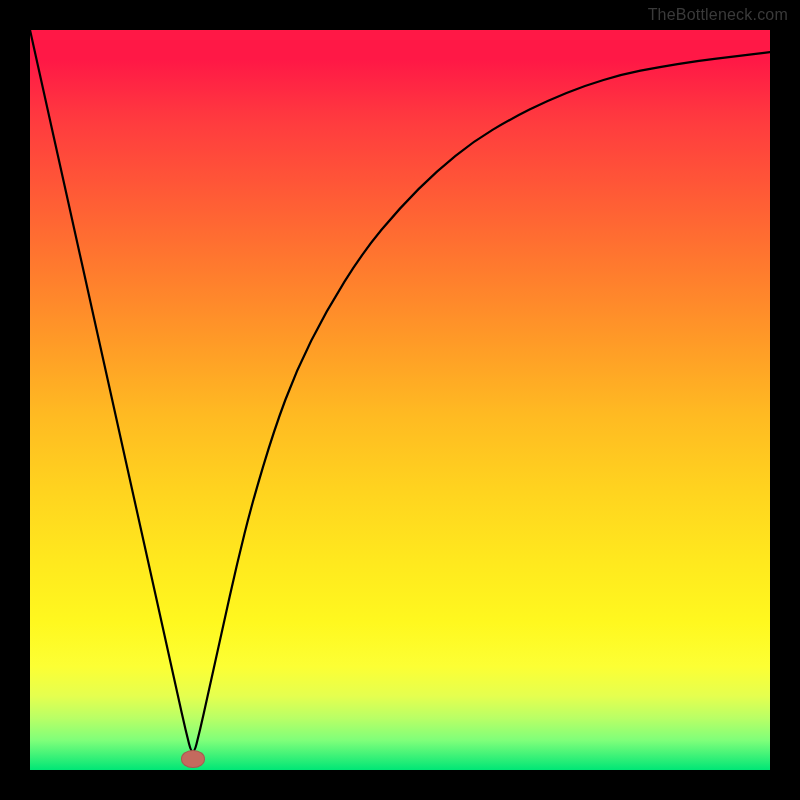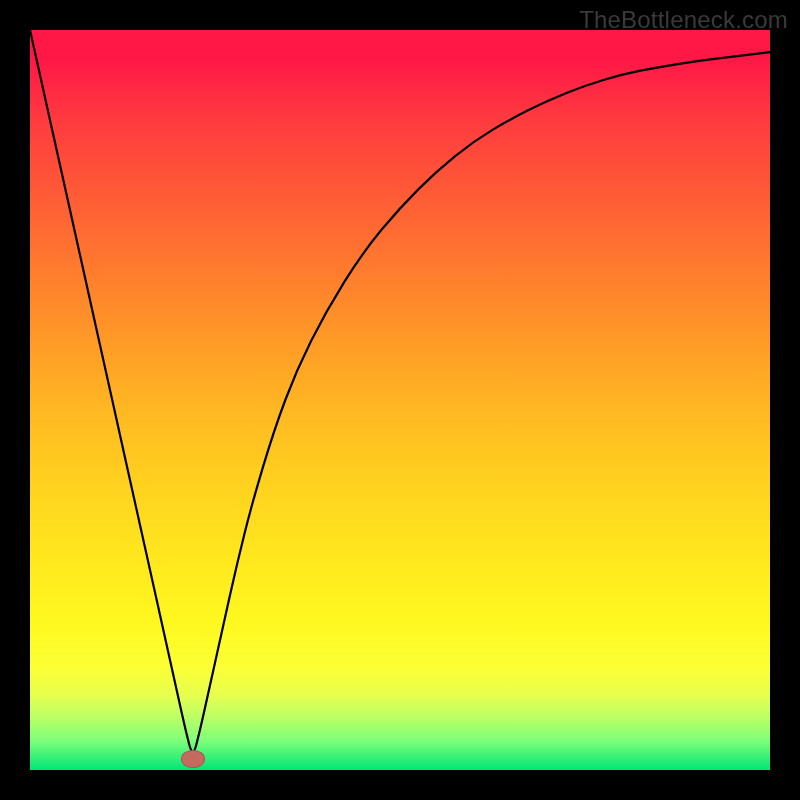--- a/index.html
+++ b/index.html
@@ -55,21 +55,21 @@
     position: absolute;
     border-radius: 50%;
     background: #c46a5e;
     box-shadow: 0 0 0 1px rgba(0,0,0,0.15) inset;
   }
   .watermark {
     position: absolute;
     top: 6px;
     right: 12px;
     color: #3a3a3a;
-    font-size: 24px;
+    font-size: 16px;
     font-weight: 500;
     letter-spacing: 0.2px;
   }
 </style>
 </head>
 <body>
 
 <div class="frame">
 
   <div class="plot-area">

